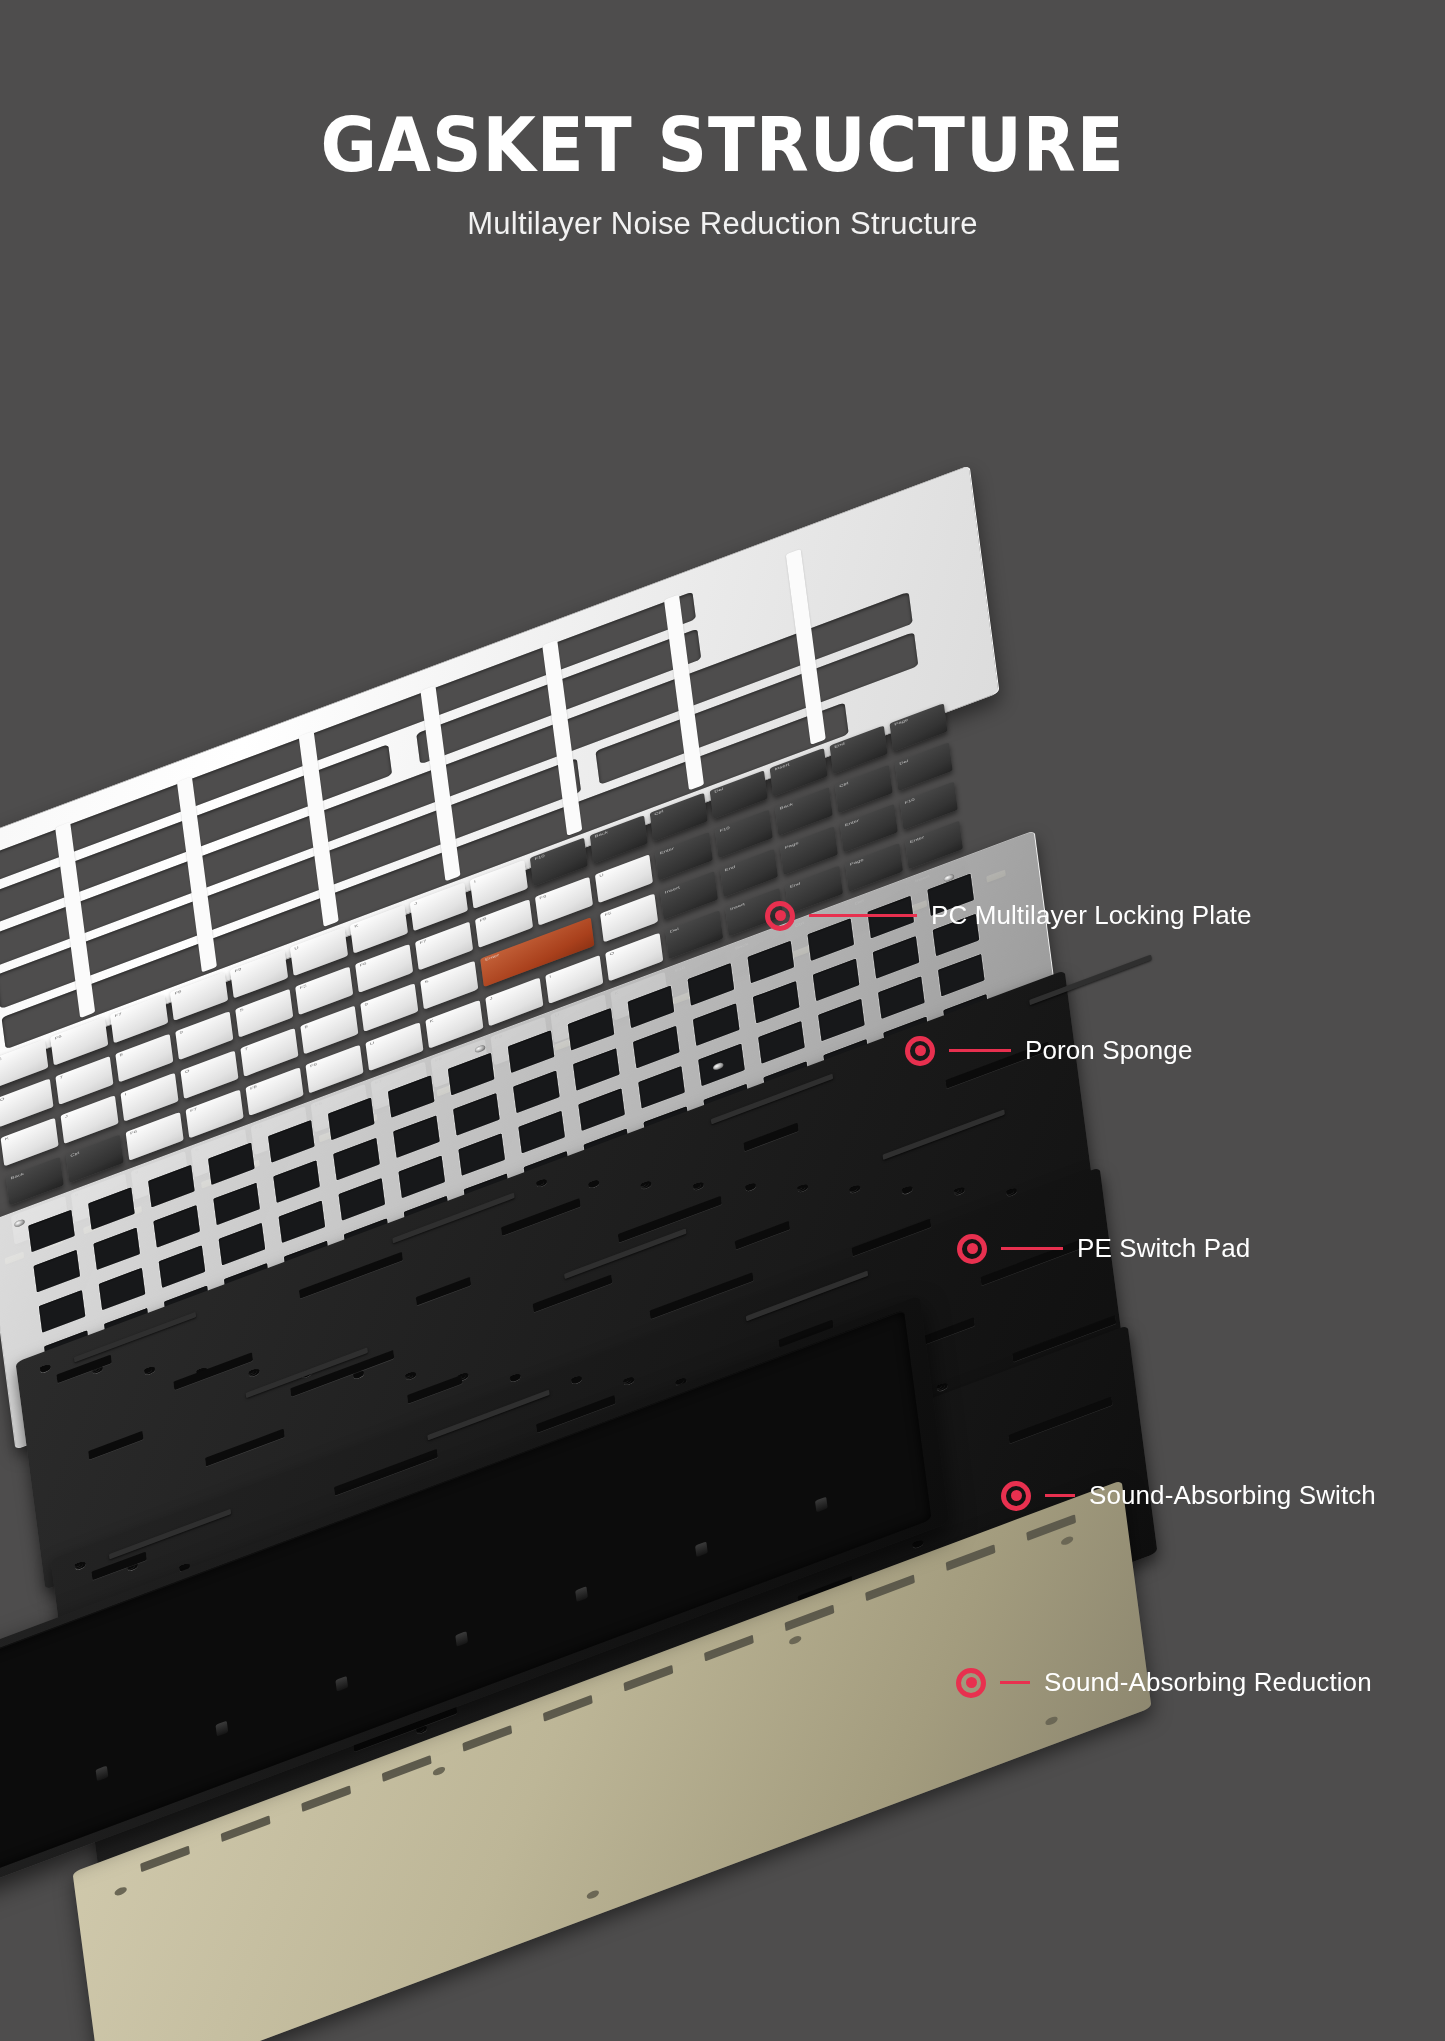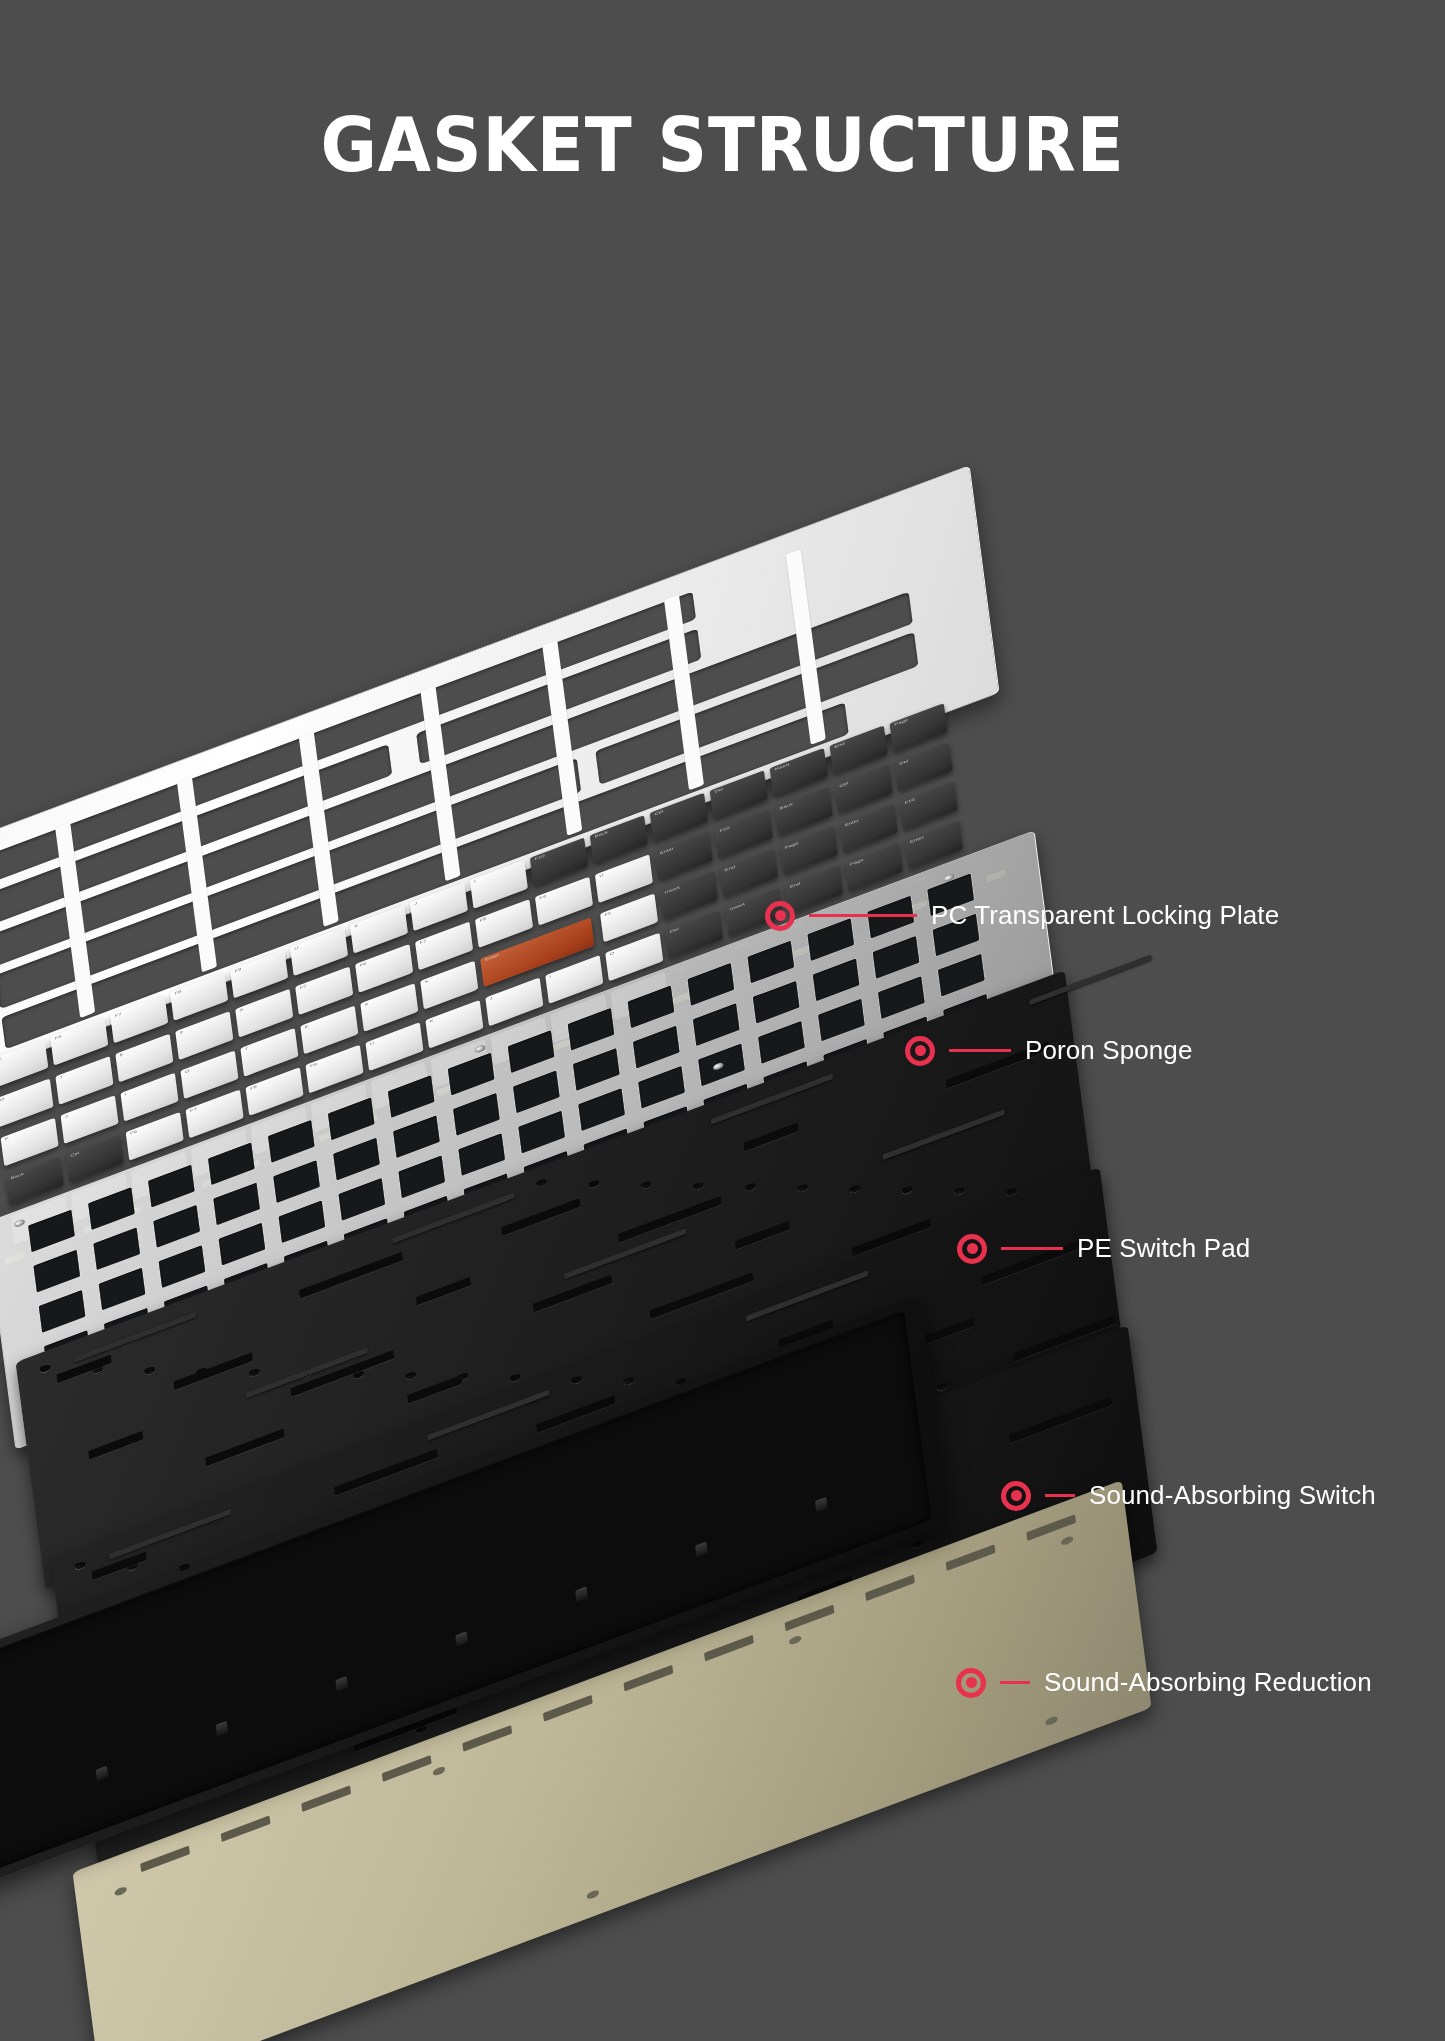--- a/index.html
+++ b/index.html
@@ -176,20 +176,21 @@
     color:#ffffff; font-size:26px; font-weight:400;
     white-space:nowrap; letter-spacing:.1px;
     font-family:"Liberation Sans", sans-serif;
   }
 </style>
 </head>
 <body>
 
 <div id="header">
   <div id="title">GASKET STRUCTURE</div>
+  <div id="subtitle">Multilayer Noise Reduction Structure</div>
 </div>
 
 <div id="stage">
 
   <div class="layer" style="left:110px; top:560px;">
     <div class="slab case-top" id="caseTop">
         <div class="well" style="left: 60px; top: 40px; width: 760px; height: 52px;"></div>
         <div class="well" style="left: 60px; top: 110px; width: 430px; height: 58px;"></div>
         <div class="well" style="left: 520px; top: 110px; width: 300px; height: 58px;"></div>
         <div class="well" style="left: 60px; top: 186px; width: 980px; height: 60px;"></div>
@@ -1142,21 +1143,21 @@
   </div>
 
 </div>
 
 <div id="callouts">
     <div class="callout" style="left: 765px; top: 900px;">
       <div class="marker" style="border-color: rgb(232, 48, 79);">
         <i style="background: rgb(232, 48, 79);"></i>
       </div>
       <div class="lead" style="width: 108px; margin-left: 14px; margin-right: 14px; background: rgb(232, 48, 79);"></div>
-      <div class="calabel">PC Transparent Locking Plate</div>
+      <div class="calabel">PC Multilayer Locking Plate</div>
     </div>
     <div class="callout" style="left: 905px; top: 1035px;">
       <div class="marker" style="border-color: rgb(232, 48, 79);">
         <i style="background: rgb(232, 48, 79);"></i>
       </div>
       <div class="lead" style="width: 62px; margin-left: 14px; margin-right: 14px; background: rgb(232, 48, 79);"></div>
       <div class="calabel">Poron Sponge</div>
     </div>
     <div class="callout" style="left: 957px; top: 1233px;">
       <div class="marker" style="border-color: rgb(232, 48, 79);">

